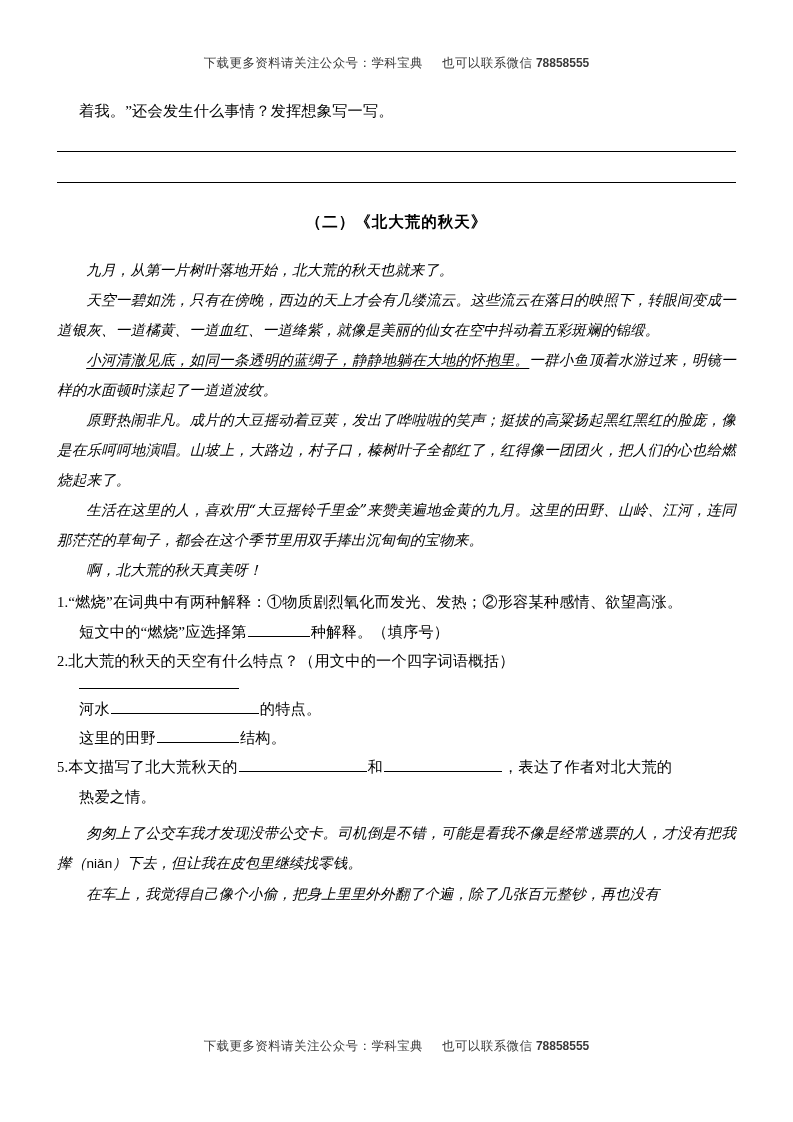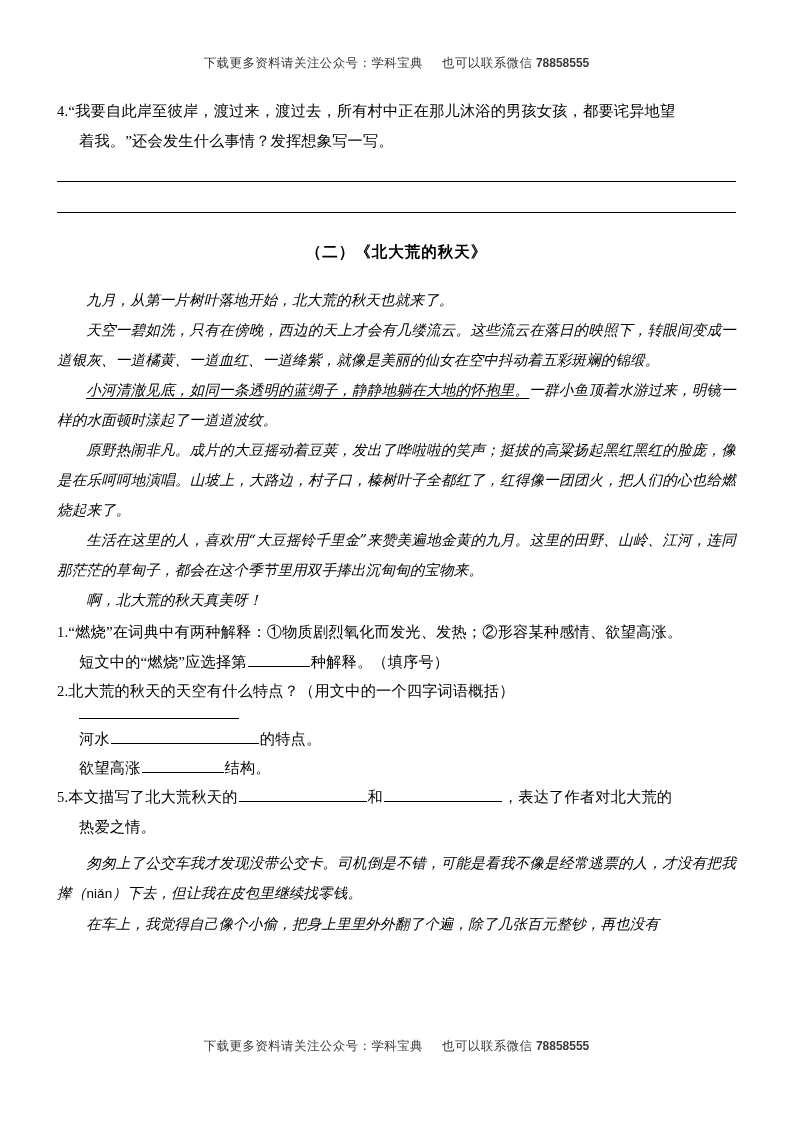--- a/index.html
+++ b/index.html
@@ -151,21 +151,20 @@
 
   <div class="watermark" id="header-watermark">
     <span>下载更多资料请关注公众号：学科宝典</span>
     <span class="wm-gap"></span>
     <span>也可以联系微信</span>
     <span class="wm-num">78858555</span>
   </div>
 
   <div class="content">
 
-    <p class="q q-hang"><span class="q-num">4.</span><span>“我要自此岸至彼岸，渡过来，渡过去，所有村中正在那儿沐浴的男孩女孩，都要诧异地望</span></p>
     <p class="q q-indent">着我。”还会发生什么事情？发挥想象写一写。</p>
 
     <div class="rule-gap-a"></div>
     <div class="answer-line"></div>
     <div class="rule-gap-b"></div>
     <div class="answer-line"></div>
 
     <div class="sp-8"></div>
 
     <p class="section-title">（二）《北大荒的秋天》</p>
@@ -187,21 +186,21 @@
     <p class="q q-indent"><span>短文中的“燃烧”应选择第</span><span class="blank b-sm"></span><span>种解释。（填序号）</span></p>
 
     <p class="q q-hang"><span class="q-num">2.</span><span>北大荒的秋天的天空有什么特点？（用文中的一个四字词语概括）</span></p>
 
     <div class="sp-12"></div>
     <div class="answer-line-short"></div>
     <div class="sp-5"></div>
 
     <p class="q q-indent"><span>河水</span><span class="blank b-huge"></span><span>的特点。</span></p>
 
-    <p class="q q-indent"><span>欲望高涨</span><span class="blank b-md"></span><span>结构。</span></p>
+    <p class="q q-indent"><span>这里的田野</span><span class="blank b-md"></span><span>结构。</span></p>
 
     <p class="q q-hang"><span class="q-num">5.</span><span>本文描写了北大荒秋天的</span><span class="blank b-xxl"></span><span>和</span><span class="blank b-xl"></span><span>，表达了作者对北大荒的</span></p>
     <p class="q q-indent">热爱之情。</p>
 
     <div class="sp-5"></div>
 
 
     <div class="sp-2"></div>
 
     <p class="p p-indent"><span>匆匆上了公交车我才发现没带公交卡。司机倒是不错，可能是看我不像是经常逃票的人，才没有把我撵（</span><span class="latin">niǎn</span><span>）下去，但让我在皮包里继续找零钱。</span></p>

